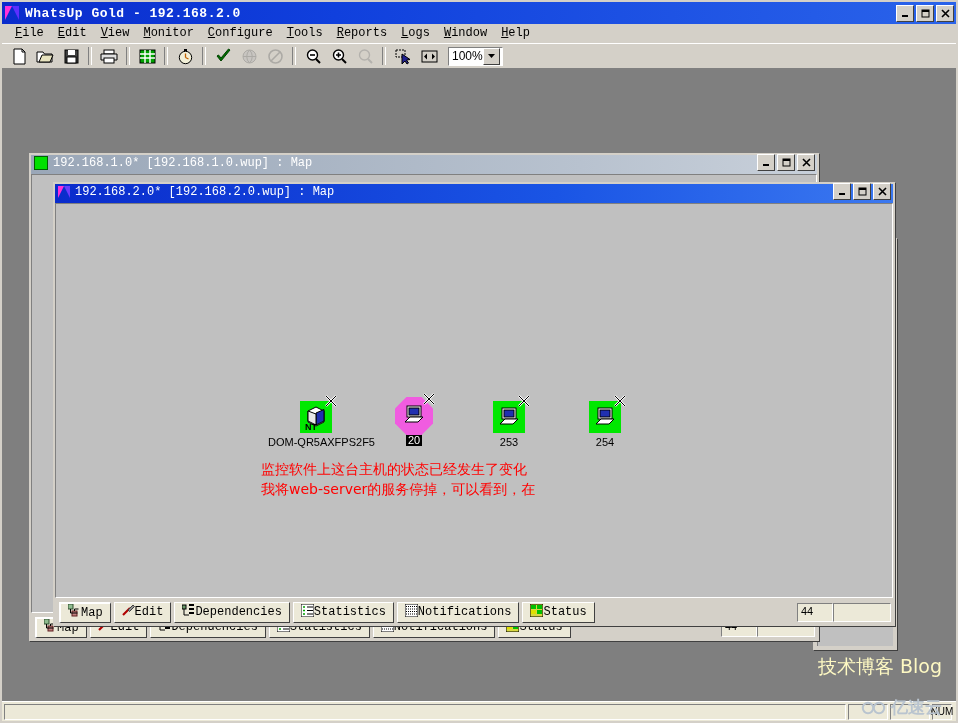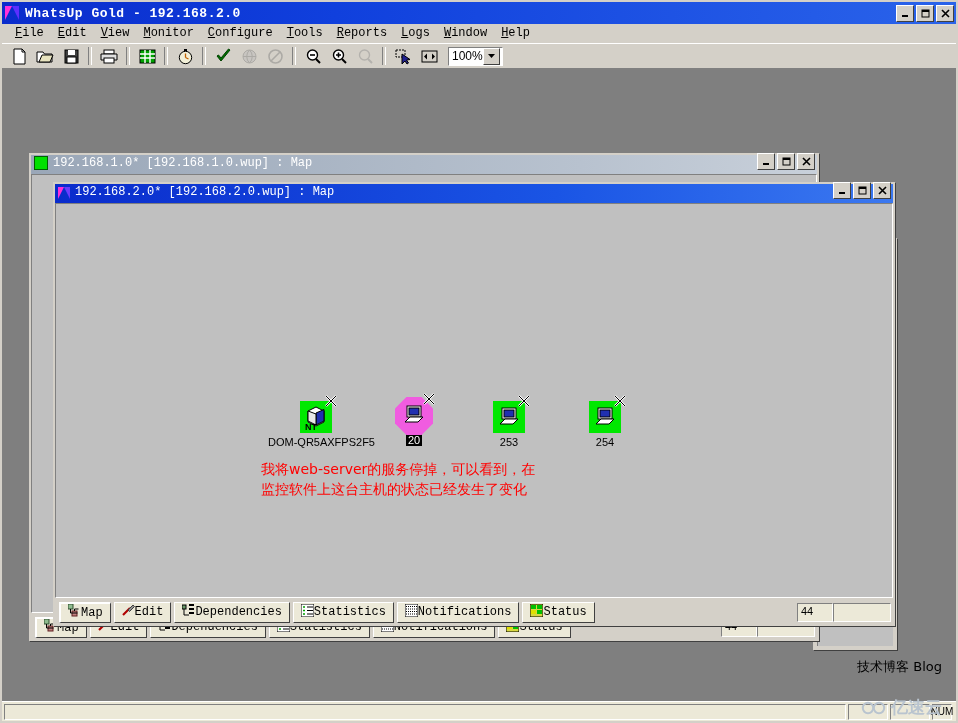--- a/index.html
+++ b/index.html
@@ -96,21 +96,21 @@
   }
   
   .child{
     position:absolute;background:#d4d0c8;
     border:2px solid #d4d0c8;
     box-shadow:1px 1px 0 #404040;
     box-sizing:border-box;
     display:flex;flex-direction:column;
   }
   .child-tb{
-    height:19px;flex:0 0 19px;display:flex;align-items:flex-end;
+    height:19px;flex:0 0 19px;display:flex;align-items:center;
     padding:0 2px 4px 3px;box-sizing:border-box;
   }
   .child-tb.active{background:linear-gradient(to right,#0a2ccc 0%,#1a55e5 60%,#3b78f0 100%);}
   .child-tb.inactive{background:linear-gradient(to right,#9aa7b8 0%,#b8c2cf 70%,#c8d0da 100%);}
   .child-tb .ctitle{
     flex:1;font-size:12px;white-space:nowrap;
     font-family:"Liberation Mono","DejaVu Sans Mono",monospace;
   }
   .child-tb.active .ctitle{color:#ffffff;}
   .child-tb.inactive .ctitle{color:#ffffff;}
@@ -205,21 +205,21 @@
     position:absolute;right:14px;bottom:26px;text-align:center;
     pointer-events:none;user-select:none;
   }
   .wm-51cto .big{
     font-size:26px;font-weight:bold;color:#c9c9c9;
     letter-spacing:-1px;line-height:26px;
     font-family:"DejaVu Sans",sans-serif;
     -webkit-text-stroke:1px #b0b0b0;
   }
   .wm-51cto .sub{
-    font-size:13px;color:#000000;line-height:17px;
+    font-size:19px;color:#fef9c3;line-height:17px;
     font-family:"DejaVu Sans",sans-serif;
   }
   .wm-ysy{
     position:absolute;right:14px;bottom:2px;
     display:flex;align-items:flex-end;gap:4px;
     color:#b9c4cf;pointer-events:none;user-select:none;
   }
   .wm-ysy .ysy-text{
     font-size:17px;font-weight:bold;
     font-family:"DejaVu Sans",sans-serif;
@@ -569,22 +569,22 @@
               </svg>
               <svg class="dev-mark" viewBox="0 0 12 12">
                 <path d="M1 1 L11 11 M11 1 L1 11" stroke="#ffffff" stroke-width="2.4"></path>
                 <path d="M1 1 L11 11 M11 1 L1 11" stroke="#000000" stroke-width="1"></path>
               </svg>
             </div>
             <div class="dev-label">254</div>
           </div>
 
           <div class="annot" style="left:205px;top:255px;">
+            <div>监控软件上这台主机的状态已经发生了变化</div>
             <div>我将web-server的服务停掉，可以看到，在</div>
-            <div>监控软件上这台主机的状态已经发生了变化</div>
           </div>
 
         </div>
       </div>
 
       <div class="tabstrip">
         <div class="tab active">
           <span>
             <svg width="13" height="13" viewBox="0 0 13 13">
                 <rect x="0" y="0" width="5" height="5" fill="#8fbc8f" stroke="#2f4f2f"></rect>

